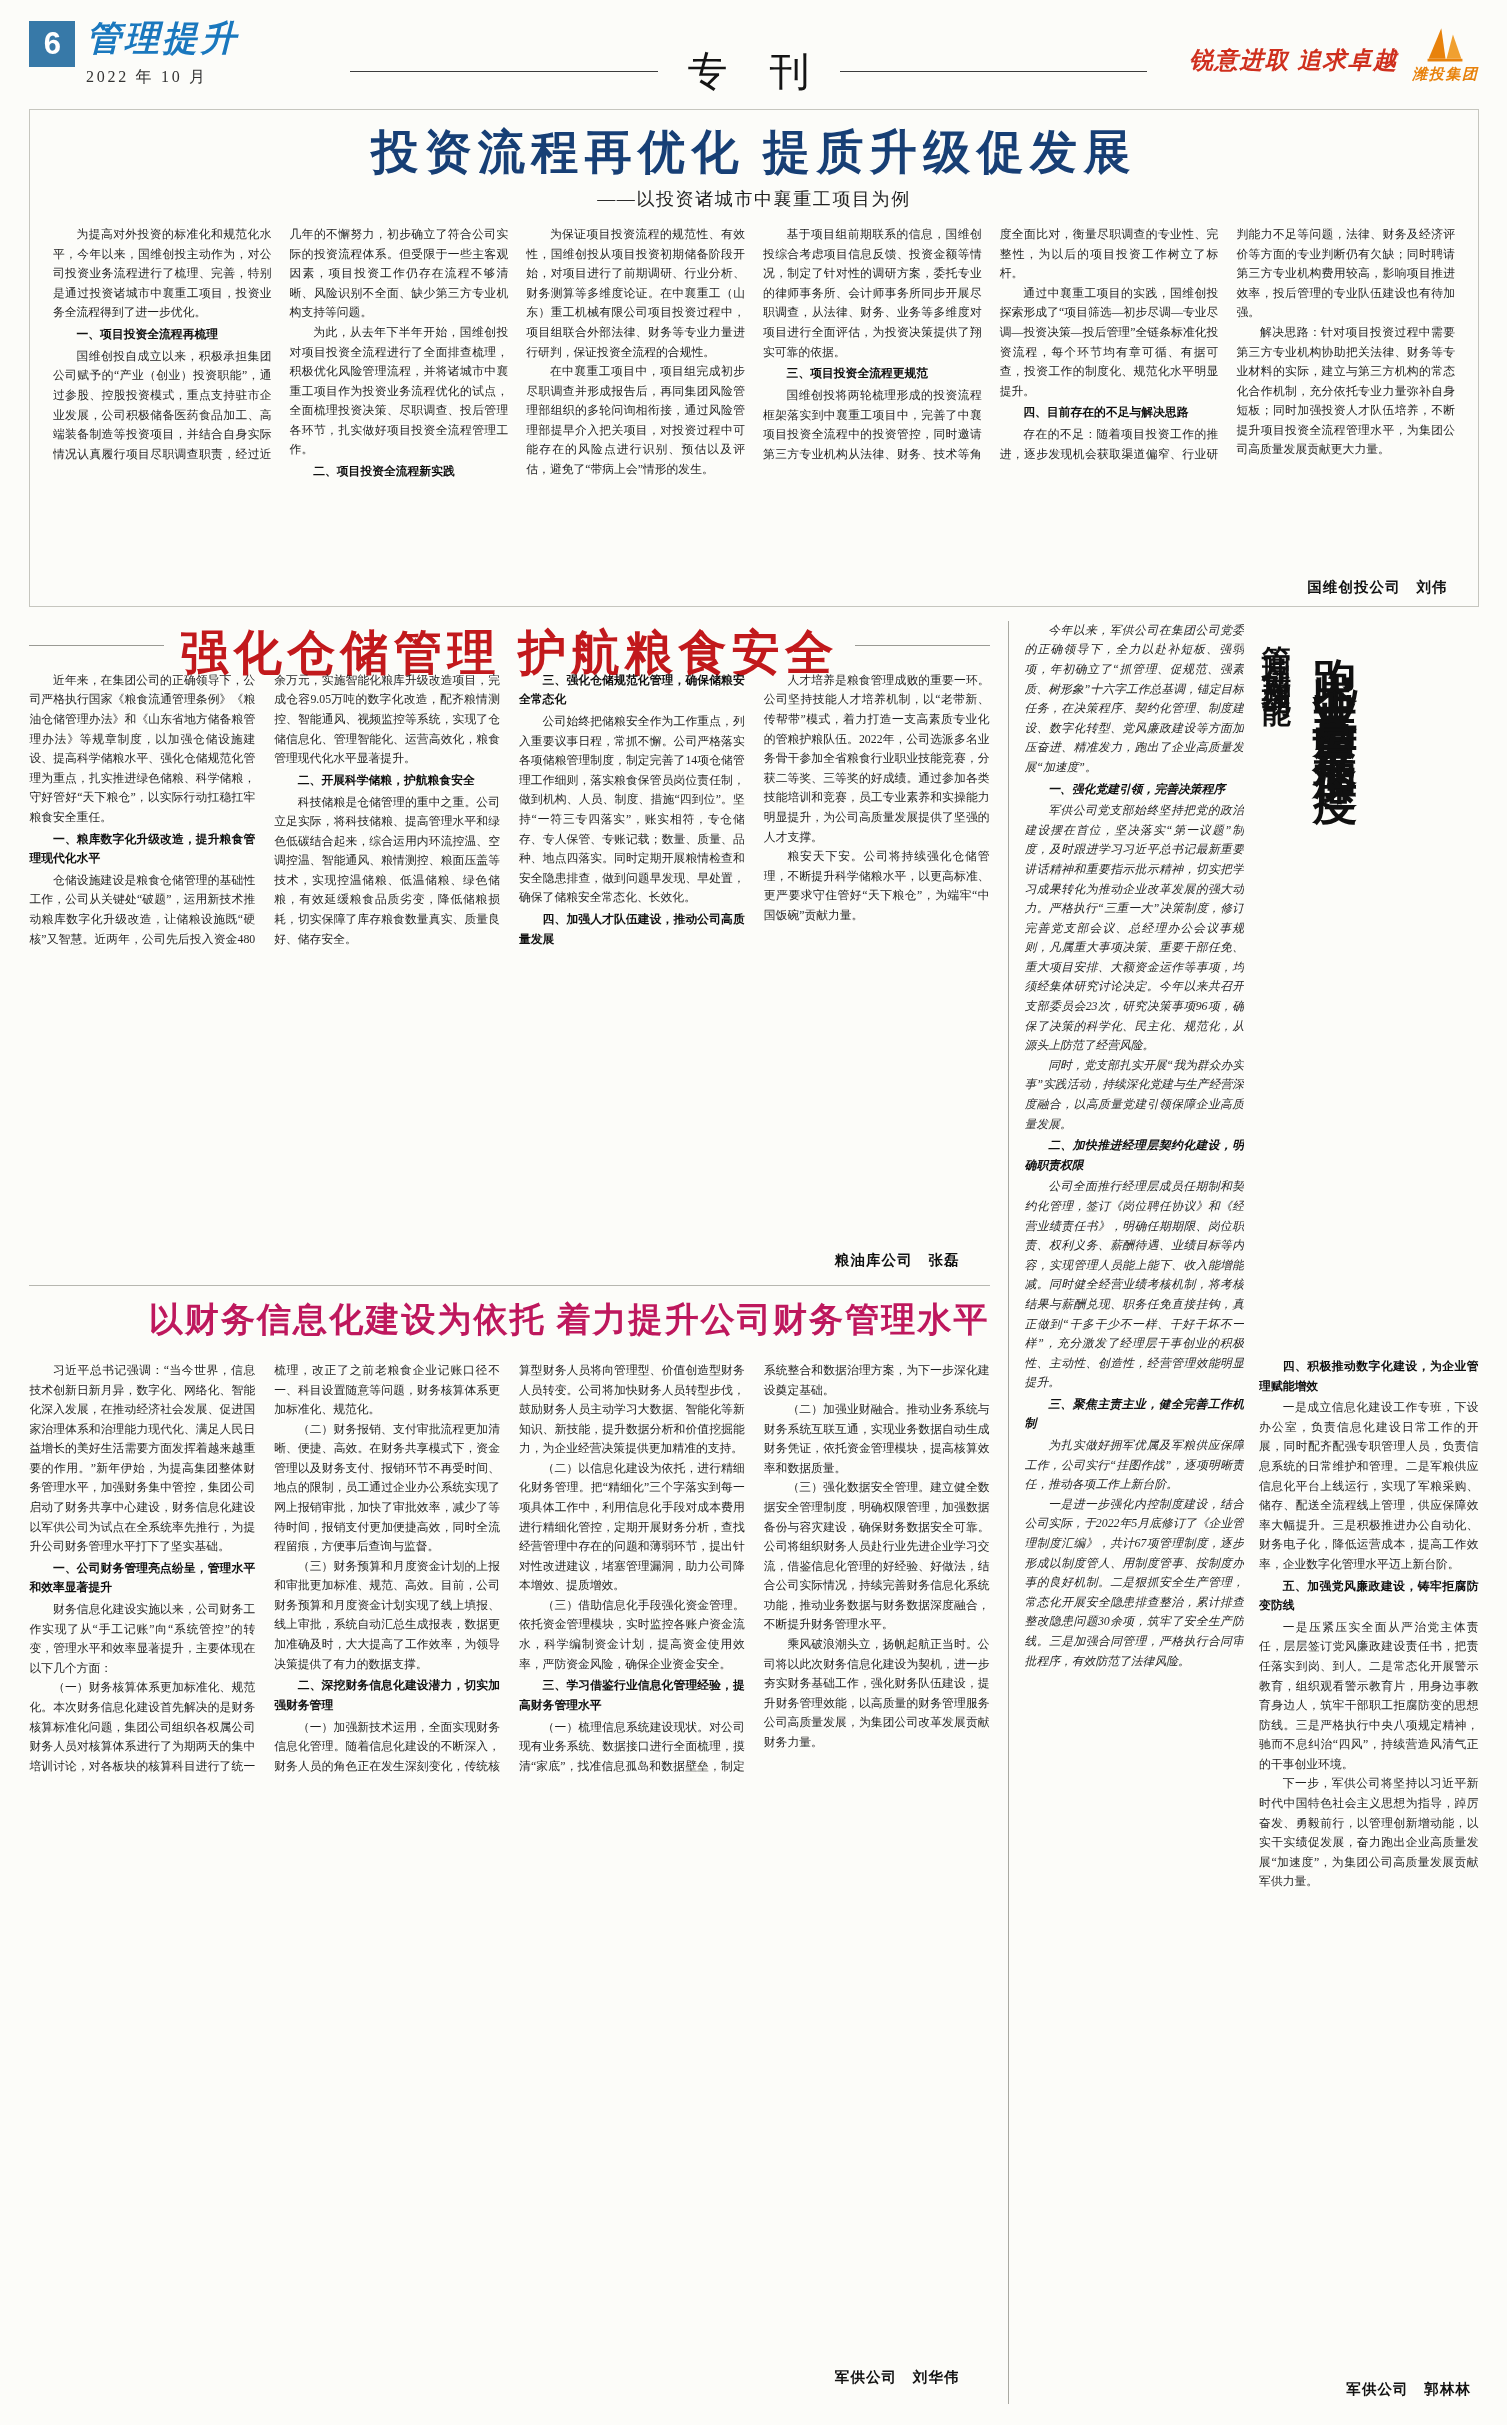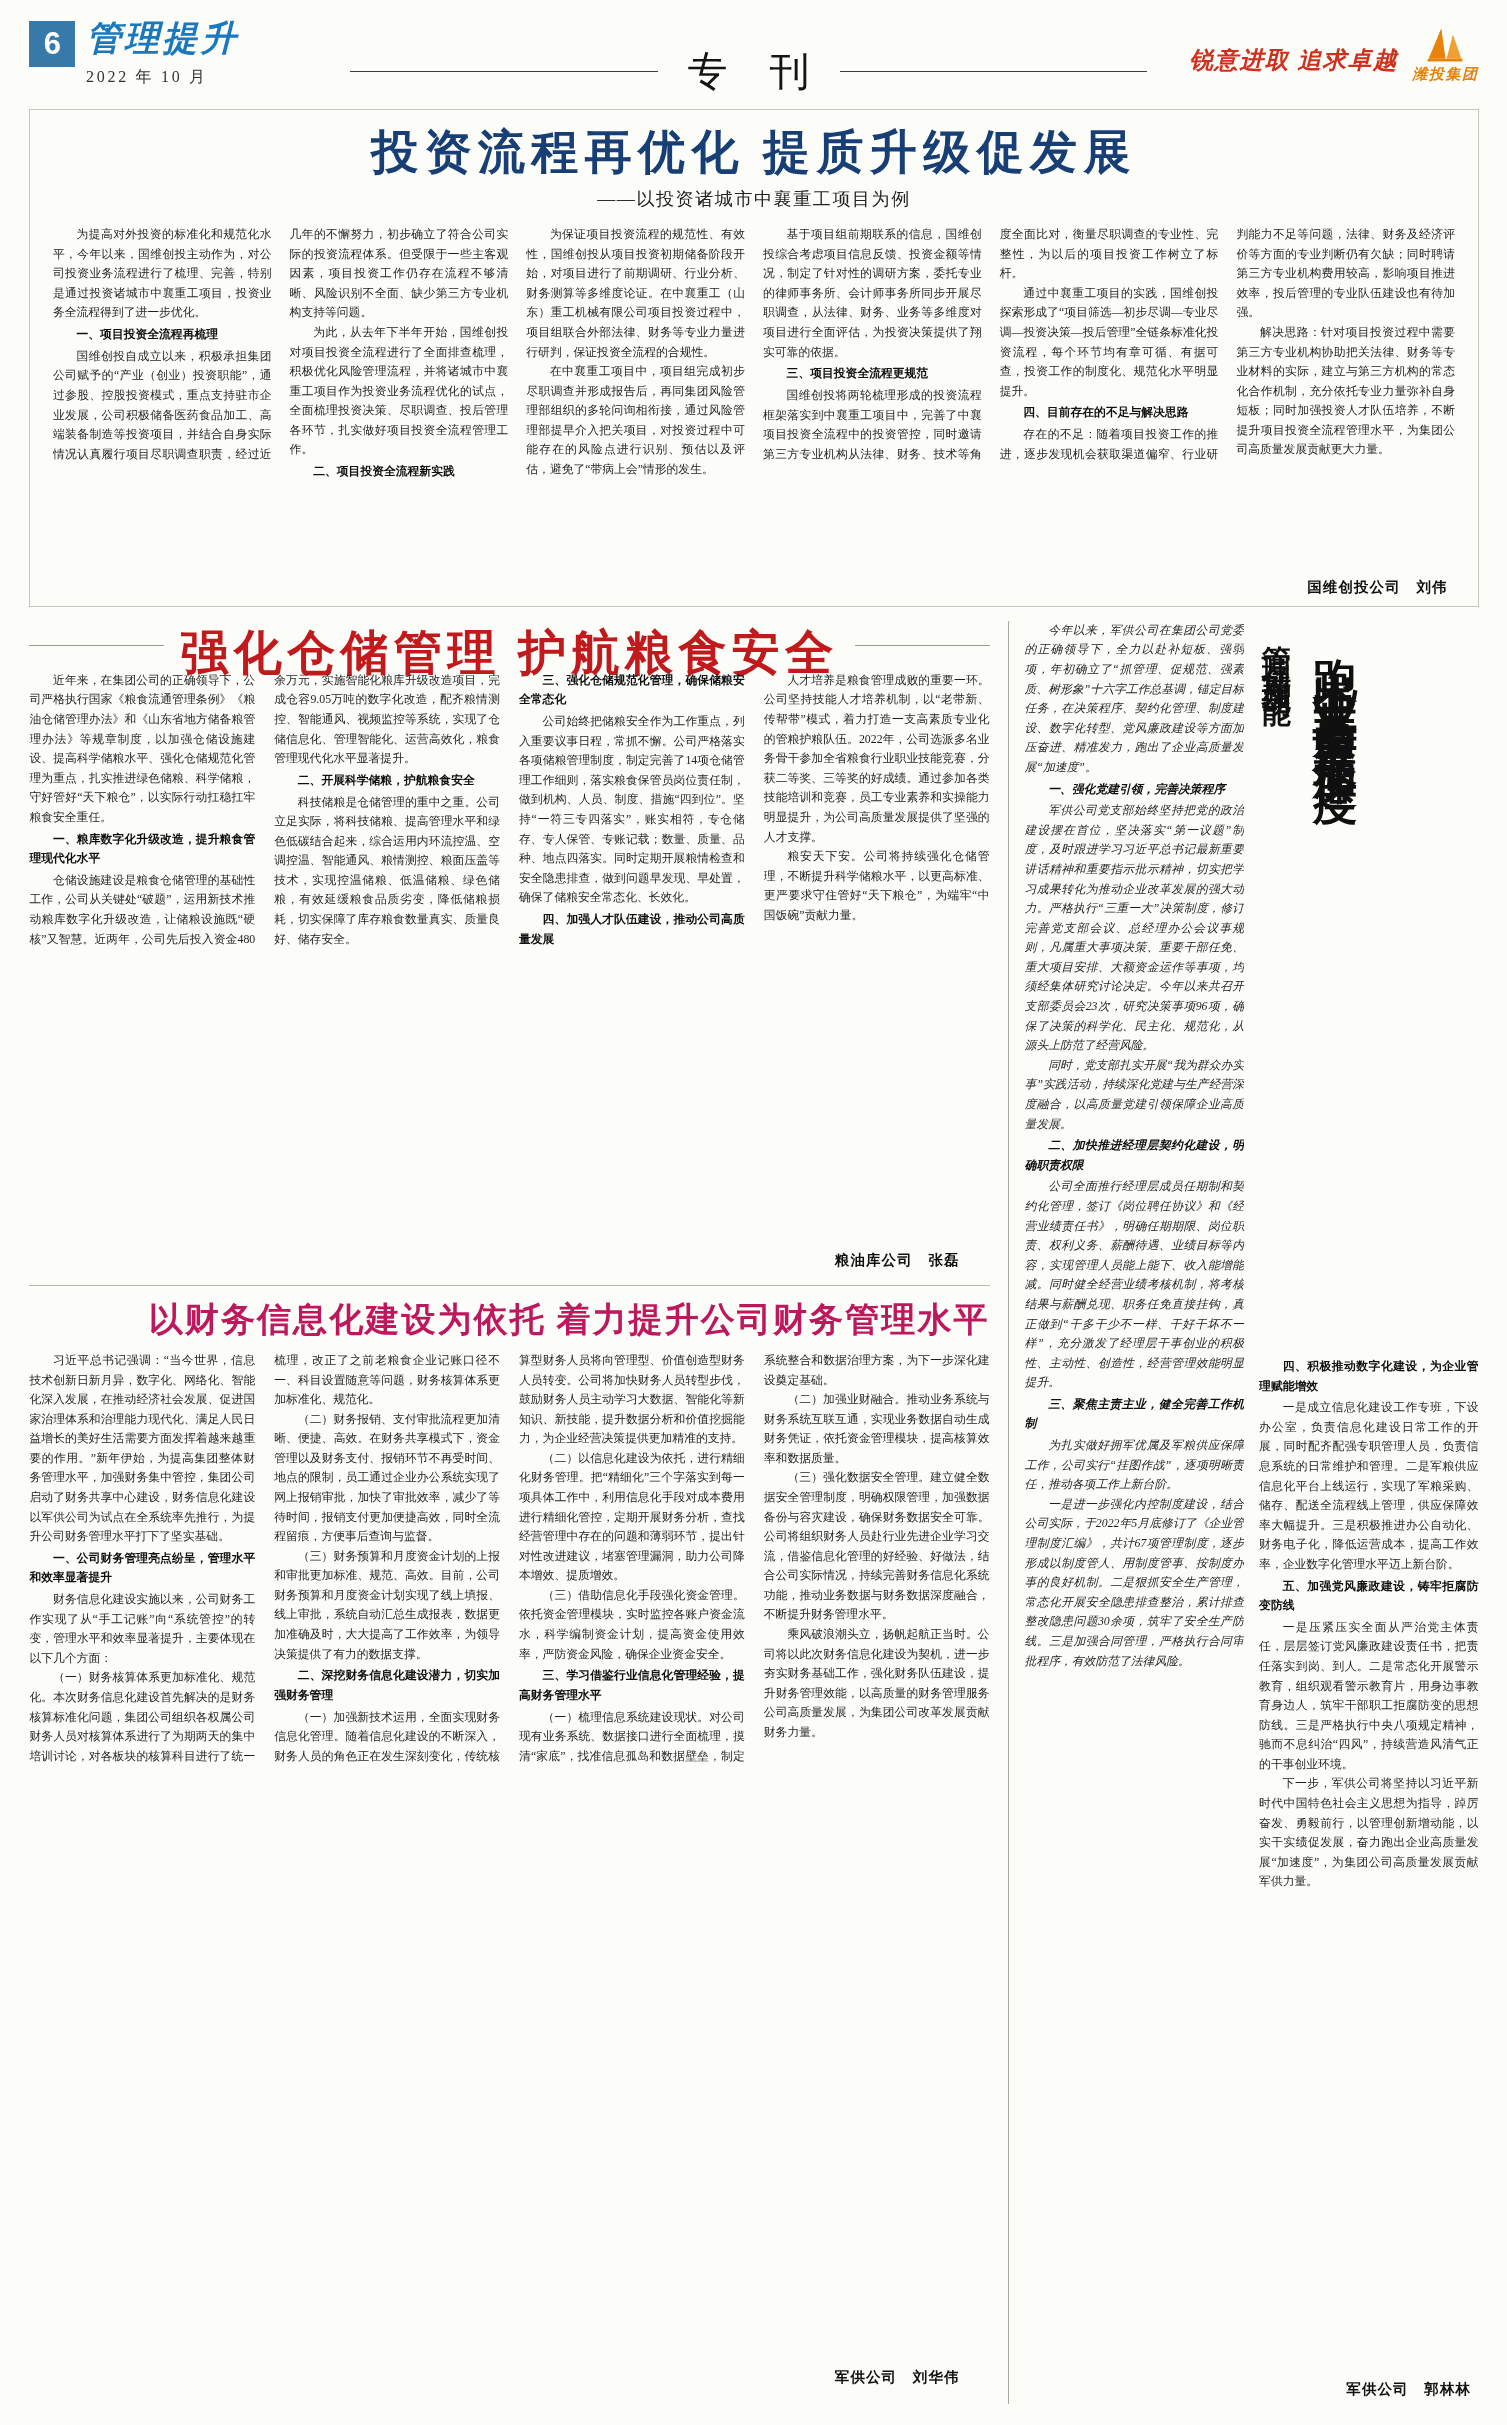--- a/index.html
+++ b/index.html
@@ -52,21 +52,21 @@
   
   .article-grain{ height:658px; position:relative; }
   .grain-title{ display:flex; align-items:center; gap:16px; height:49px; }
   .grain-title .line{ flex:1; height:1.1px; background:#9a9a94; }
   .grain-title h2{ font-size:48px; font-weight:bold; color:#c2191c; letter-spacing:5.4px; white-space:nowrap;margin-top:16px; }
   .article-grain .cols-4{ margin-top:1px; height:557px; }
   .h-divider{ border-top:0.5px solid #b7b7b0; margin:6.4px 0; }
   
   .article-finance{ height:1103px; position:relative; }
   .article-finance h2{ text-align:right; font-size:34px; font-weight:bold; color:#be185d; letter-spacing:2.1px; margin-top:4.3px; }
-  .article-finance .cols-4{ margin-top:8px; height:1006px; }
+  .article-finance .cols-4{ margin-top:18px; height:1006px; }
   
   .right-article{
     border-left:0.5px solid #a9a9a2; padding-left:16px; position:relative;
     display:grid; grid-template-columns:1fr 1fr; column-gap:15px; height:1783px;
   }
   .r-col{ overflow:hidden; }
   .r-col-1{ height:1767px;font-style:italic; }
   .v-title-block{ writing-mode:vertical-rl; height:720px; padding-top:2.1px; margin-bottom:14px; margin-left:0; }
   .v-main{ font-size:45px; font-weight:bold; color:#101010; letter-spacing:10.7px; line-height:1.18; margin-left:14px; }
   .v-kicker{ font-size:29px; font-weight:bold; color:#101010; letter-spacing:8.6px; line-height:1.2; }

